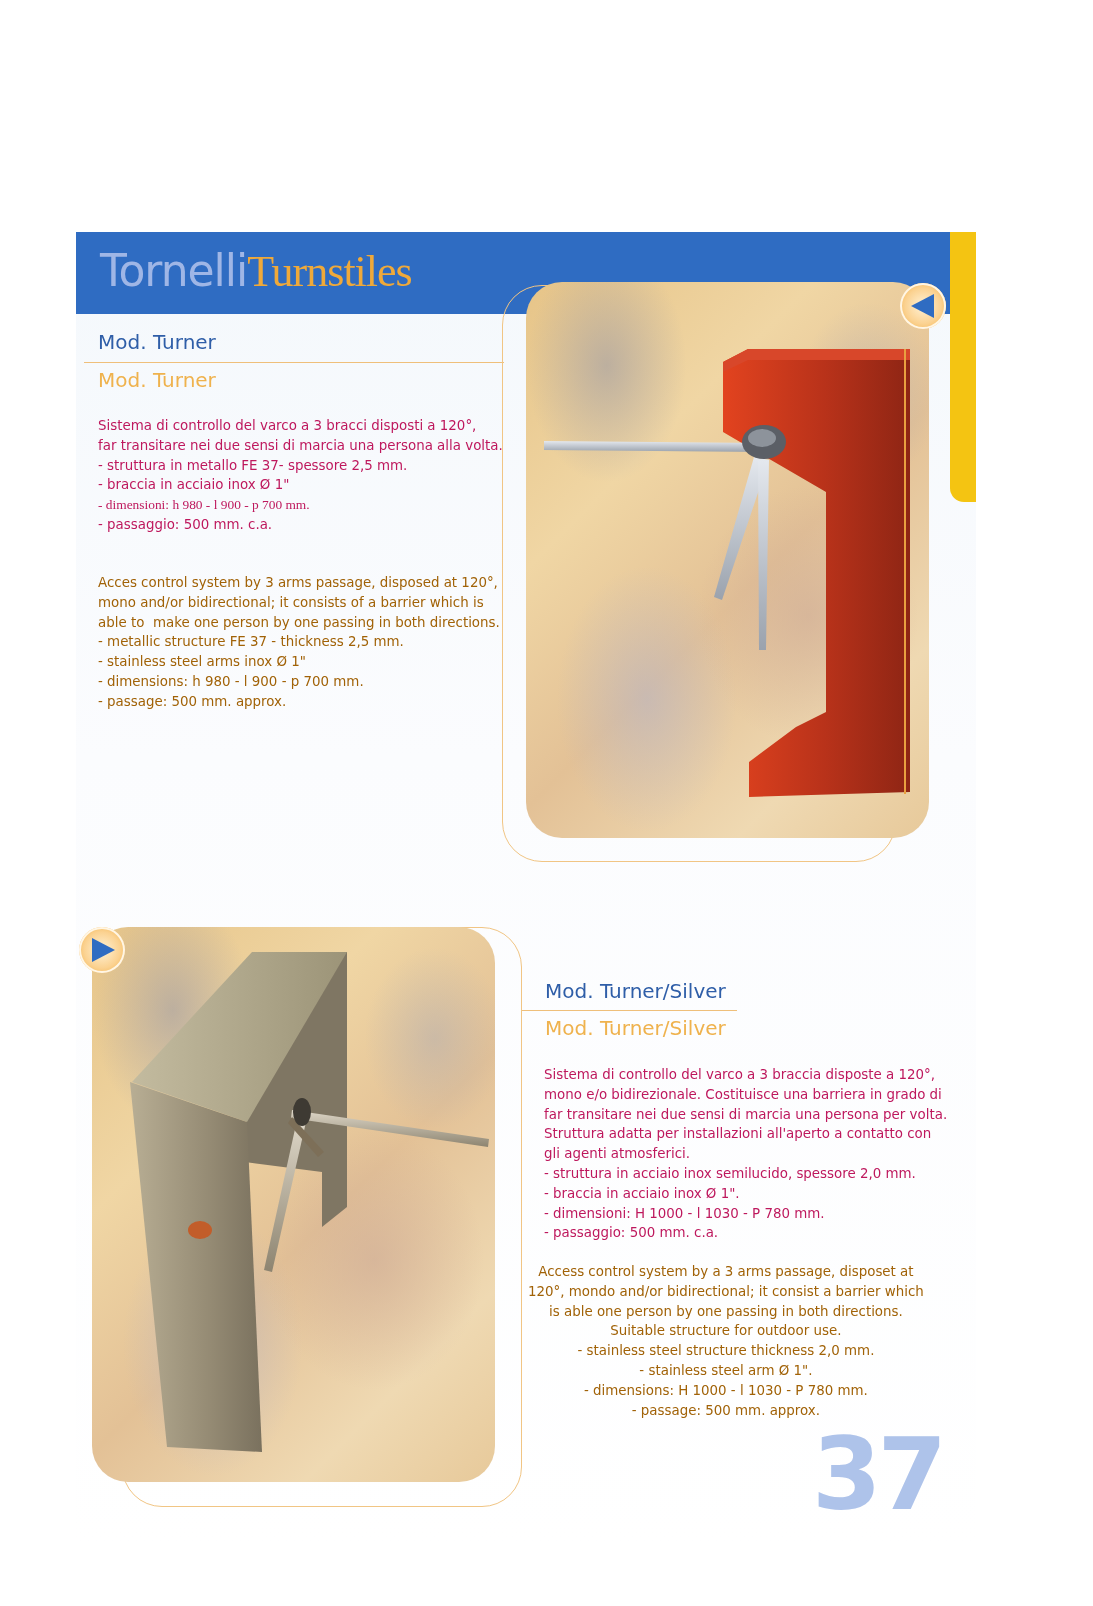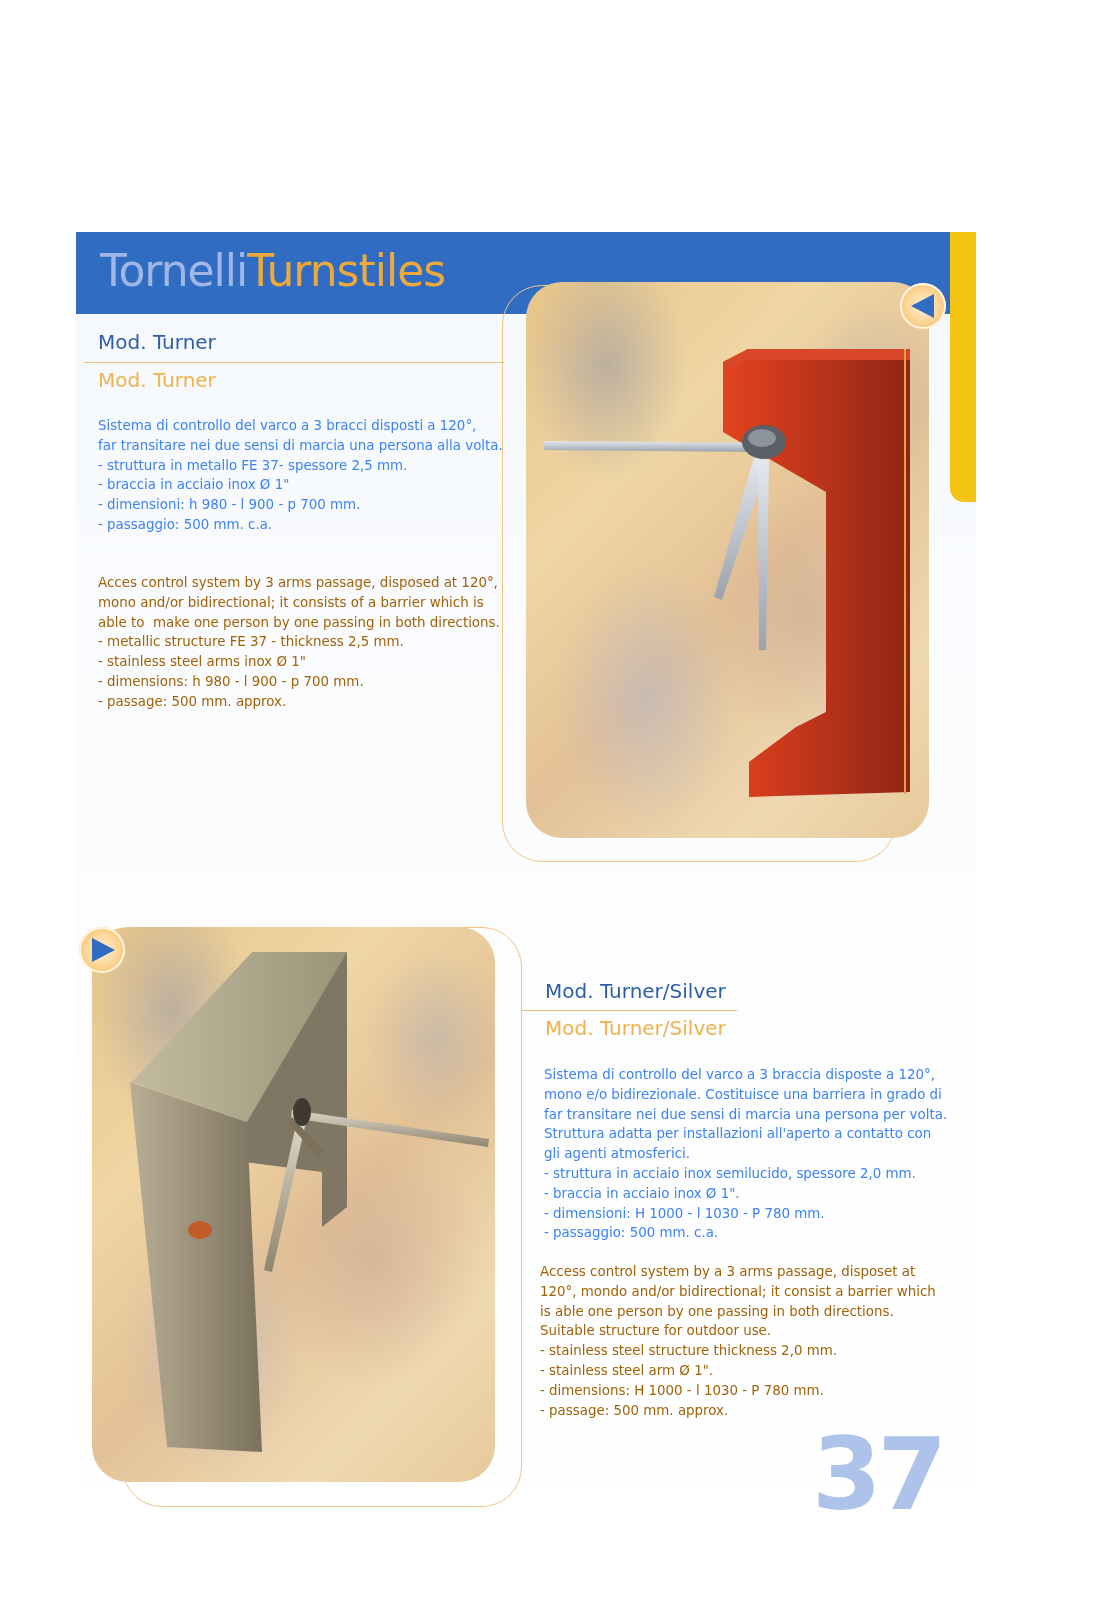--- a/index.html
+++ b/index.html
@@ -2,26 +2,26 @@
 <html><head>
 <meta charset="utf-8">
 <style>
   html,body{margin:0;padding:0;}
   body{width:1093px;height:1606px;background:#ffffff;position:relative;overflow:hidden;font-family:"DejaVu Sans","Liberation Sans",sans-serif;}
   .page{position:absolute;left:76px;top:232px;width:900px;height:1312px;background:linear-gradient(180deg,#f4f8fc 0%,#fbfcfe 40%,#ffffff 100%);}
   .header-band{position:absolute;left:76px;top:232px;width:874px;height:82px;background:#2f6cc2;}
   .yellow-tab{position:absolute;left:950px;top:232px;width:26px;height:270px;background:#f4c412;border-bottom-left-radius:14px;}
   .title{position:absolute;left:100px;top:240px;font-size:44px;letter-spacing:-1px;line-height:62px;font-family:"DejaVu Sans",sans-serif;}
   .title .it{color:#9fb6e6;}
-  .title .en{color:#efa93a;}
+  .title .en{color:#efa93a;font-family:Liberation Serif, serif;}
   .h-blue{position:absolute;font-size:20px;color:#2f5ea8;font-family:"DejaVu Sans",sans-serif;}
   .h-orange{position:absolute;font-size:20px;color:#efb24d;font-family:"DejaVu Sans",sans-serif;}
   .rule{position:absolute;height:1px;background:#efbf7a;}
   .para{position:absolute;font-size:13.4px;line-height:19.8px;font-family:"DejaVu Sans",sans-serif;margin:0;white-space:pre;}
-  .para.it{color:#3b82f6;}
+  .para.it{color:#be185d;}
   .para.en{color:#a16207;}
   .frame{position:absolute;border:1.5px solid #f1c584;}
   .photo{position:absolute;overflow:hidden;background:
      radial-gradient(ellipse at 20% 15%, rgba(150,150,165,.55) 0, rgba(150,150,165,0) 80px),
      radial-gradient(ellipse at 70% 60%, rgba(205,170,150,.6) 0, rgba(205,170,150,0) 110px),
      radial-gradient(ellipse at 30% 75%, rgba(180,180,200,.55) 0, rgba(180,180,200,0) 90px),
      radial-gradient(ellipse at 85% 20%, rgba(170,170,180,.45) 0, rgba(170,170,180,0) 70px),
      linear-gradient(135deg,#e6c488 0%,#f0d6a4 30%,#e3c196 55%,#efd9b2 80%,#e7c99a 100%);}
   .nav-btn{position:absolute;width:46px;height:46px;border-radius:50%;background:radial-gradient(circle,#fff2d6 0,#fbd291 55%,#f0a93a 100%);box-shadow:0 0 0 2px #fff6e5 inset;}
   .page-number{position:absolute;left:812px;top:1420px;font-size:100px;font-weight:bold;color:#aec3ea;font-family:"DejaVu Sans",sans-serif;letter-spacing:-4px;line-height:110px;text-align:center;}
@@ -40,21 +40,21 @@
 <section>
   <div class="h-blue" style="left:98px;top:330px;">Mod. Turner</div>
   <div class="rule" style="left:84px;top:362px;width:420px;"></div>
   <div class="h-orange" style="left:98px;top:368px;">Mod. Turner</div>
 
   <div style="position:absolute;left:98px;top:416px;">
     <p class="para it" style="position:static;">Sistema di controllo del varco a 3 bracci disposti a 120°,</p>
     <p class="para it" style="position:static;">far transitare nei due sensi di marcia una persona alla volta.</p>
     <p class="para it" style="position:static;">- struttura in metallo FE 37- spessore 2,5 mm.</p>
     <p class="para it" style="position:static;">- braccia in acciaio inox Ø 1"</p>
-    <p class="para it" style="position:static;">- dimensioni: h 980 - l 900 - p 700 mm.</p>
+    <p class="para it" style="position:static;font-family:Liberation Serif, serif;">- dimensioni: h 980 - l 900 - p 700 mm.</p>
     <p class="para it" style="position:static;">- passaggio: 500 mm. c.a.</p>
   </div>
 
   <div style="position:absolute;left:98px;top:573px;">
     <p class="para en" style="position:static;">Acces control system by 3 arms passage, disposed at 120°,</p>
     <p class="para en" style="position:static;">mono and/or bidirectional; it consists of a barrier which is</p>
     <p class="para en" style="position:static;">able to  make one person by one passing in both directions.</p>
     <p class="para en" style="position:static;">- metallic structure FE 37 - thickness 2,5 mm.</p>
     <p class="para en" style="position:static;">- stainless steel arms inox Ø 1"</p>
     <p class="para en" style="position:static;">- dimensions: h 980 - l 900 - p 700 mm.</p>
@@ -136,21 +136,21 @@
     <p class="para it" style="position:static;">mono e/o bidirezionale. Costituisce una barriera in grado di</p>
     <p class="para it" style="position:static;">far transitare nei due sensi di marcia una persona per volta.</p>
     <p class="para it" style="position:static;">Struttura adatta per installazioni all'aperto a contatto con</p>
     <p class="para it" style="position:static;">gli agenti atmosferici.</p>
     <p class="para it" style="position:static;">- struttura in acciaio inox semilucido, spessore 2,0 mm.</p>
     <p class="para it" style="position:static;">- braccia in acciaio inox Ø 1".</p>
     <p class="para it" style="position:static;">- dimensioni: H 1000 - l 1030 - P 780 mm.</p>
     <p class="para it" style="position:static;">- passaggio: 500 mm. c.a.</p>
   </div>
 
-  <div style="position:absolute;left:540px;top:1262px;">
+  <div style="position:absolute;left:528px;top:1262px;text-align:center;">
     <p class="para en" style="position:static;">Access control system by a 3 arms passage, disposet at</p>
     <p class="para en" style="position:static;">120°, mondo and/or bidirectional; it consist a barrier which</p>
     <p class="para en" style="position:static;">is able one person by one passing in both directions.</p>
     <p class="para en" style="position:static;">Suitable structure for outdoor use.</p>
     <p class="para en" style="position:static;">- stainless steel structure thickness 2,0 mm.</p>
     <p class="para en" style="position:static;">- stainless steel arm Ø 1".</p>
     <p class="para en" style="position:static;">- dimensions: H 1000 - l 1030 - P 780 mm.</p>
     <p class="para en" style="position:static;">- passage: 500 mm. approx.</p>
   </div>
 </section>

